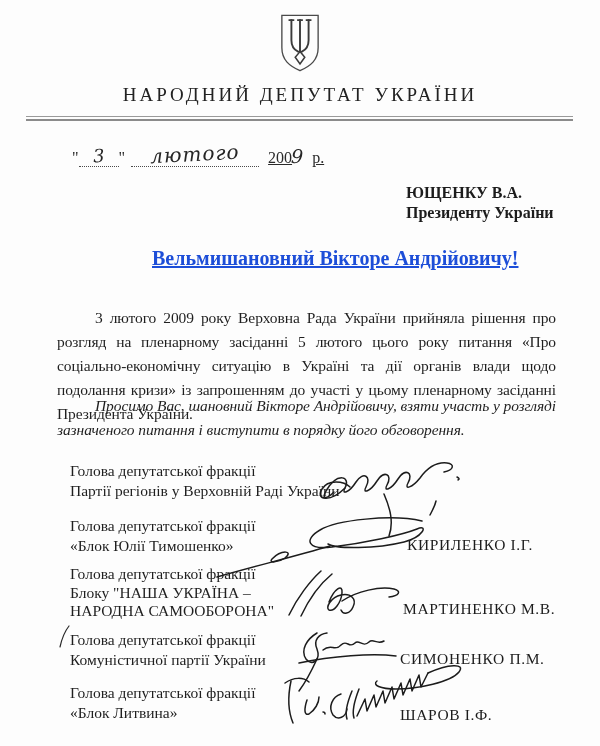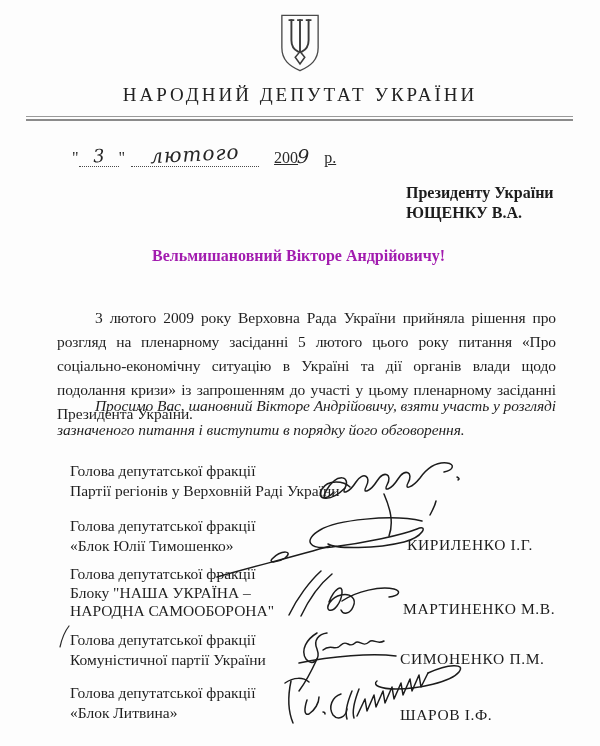--- a/index.html
+++ b/index.html
@@ -25,23 +25,23 @@
   }
   .dotted { border-bottom:1.6px dotted #4a4a4a; text-align:center; }
   .slot-day { width:40px; }
   .slot-month { width:128px; margin-left:6px; }
   .hand {
     font-family:"DejaVu Serif", serif; font-style:italic; color:#262626;
   }
   .hand-day { font-size:18px; display:inline-block; transform:rotate(-4deg); }
   .hand-month { font-size:20px; display:inline-block; transform:rotate(-3deg); letter-spacing:1px; }
   .hand-digit { font-size:19px; display:inline-block; transform:rotate(3deg); margin-left:-1px; }
-  .year-part { margin-left:15px;text-decoration:underline; }
+  .year-part { margin-left:9px;text-decoration:underline; }
   .addressee { left:406px; top:183px; font-size:16px; font-weight:bold; line-height:20px; color:#1c1c1c; }
-  .salutation { left:152px; top:247px; font-size:16px; font-weight:bold; color:#a21caf; }
+  .salutation { left:152px; top:247px; font-size:20px; font-weight:bold; color:#1d4ed8;text-decoration:underline; }
   .para {
     left:57px; width:499px; font-size:15.5px; line-height:24px;
     text-align:justify; text-indent:38px; letter-spacing:-0.1px;
   }
   .para1 { top:306px; }
   .para2 { top:394px;font-style:italic; }
   .sig-title { left:70px; font-size:15.5px; line-height:19.5px; }
   .sig-name { font-size:15.5px; letter-spacing:0.6px; white-space:nowrap; color:#1c1c1c; }
   .ink { stroke:#1c1c1c; stroke-width:1.5; fill:none; stroke-linecap:round; stroke-linejoin:round; }
   .ink-thin { stroke:#2a2a2a; stroke-width:1.2; fill:none; stroke-linecap:round; }
@@ -70,22 +70,22 @@
     <span>"</span>
     <span class="dotted slot-day"><span class="hand hand-day">3</span></span>
     <span>"</span>
     <span class="dotted slot-month"><span class="hand hand-month">лютого</span></span>
     <span class="year-part">200</span>
     <span class="hand hand-digit">9</span>
     <span class="year-part">р.</span>
   </div>
 
   <div class="abs addressee">
+    <div>ЮЩЕНКУ В.А.</div>
     <div>Президенту України</div>
-    <div>ЮЩЕНКУ В.А.</div>
   </div>
 
   <div class="abs salutation">Вельмишановний Вікторе Андрійовичу!</div>
 
   <div class="abs para para1">3 лютого 2009 року Верховна Рада України прийняла рішення про розгляд на пленарному засіданні 5 лютого цього року питання «Про соціально-економічну ситуацію в Україні та дії органів влади щодо подолання кризи» із запрошенням до участі у цьому пленарному засіданні Президента України.</div>
   <div class="abs para para2">Просимо Вас, шановний Вікторе Андрійовичу, взяти участь у розгляді зазначеного питання і виступити в порядку його обговорення.</div>
 
   <div class="abs sig-title" style="top:461px;">
     <div>Голова депутатської фракції</div>
     <div>Партії регіонів у Верховній Раді України</div>

